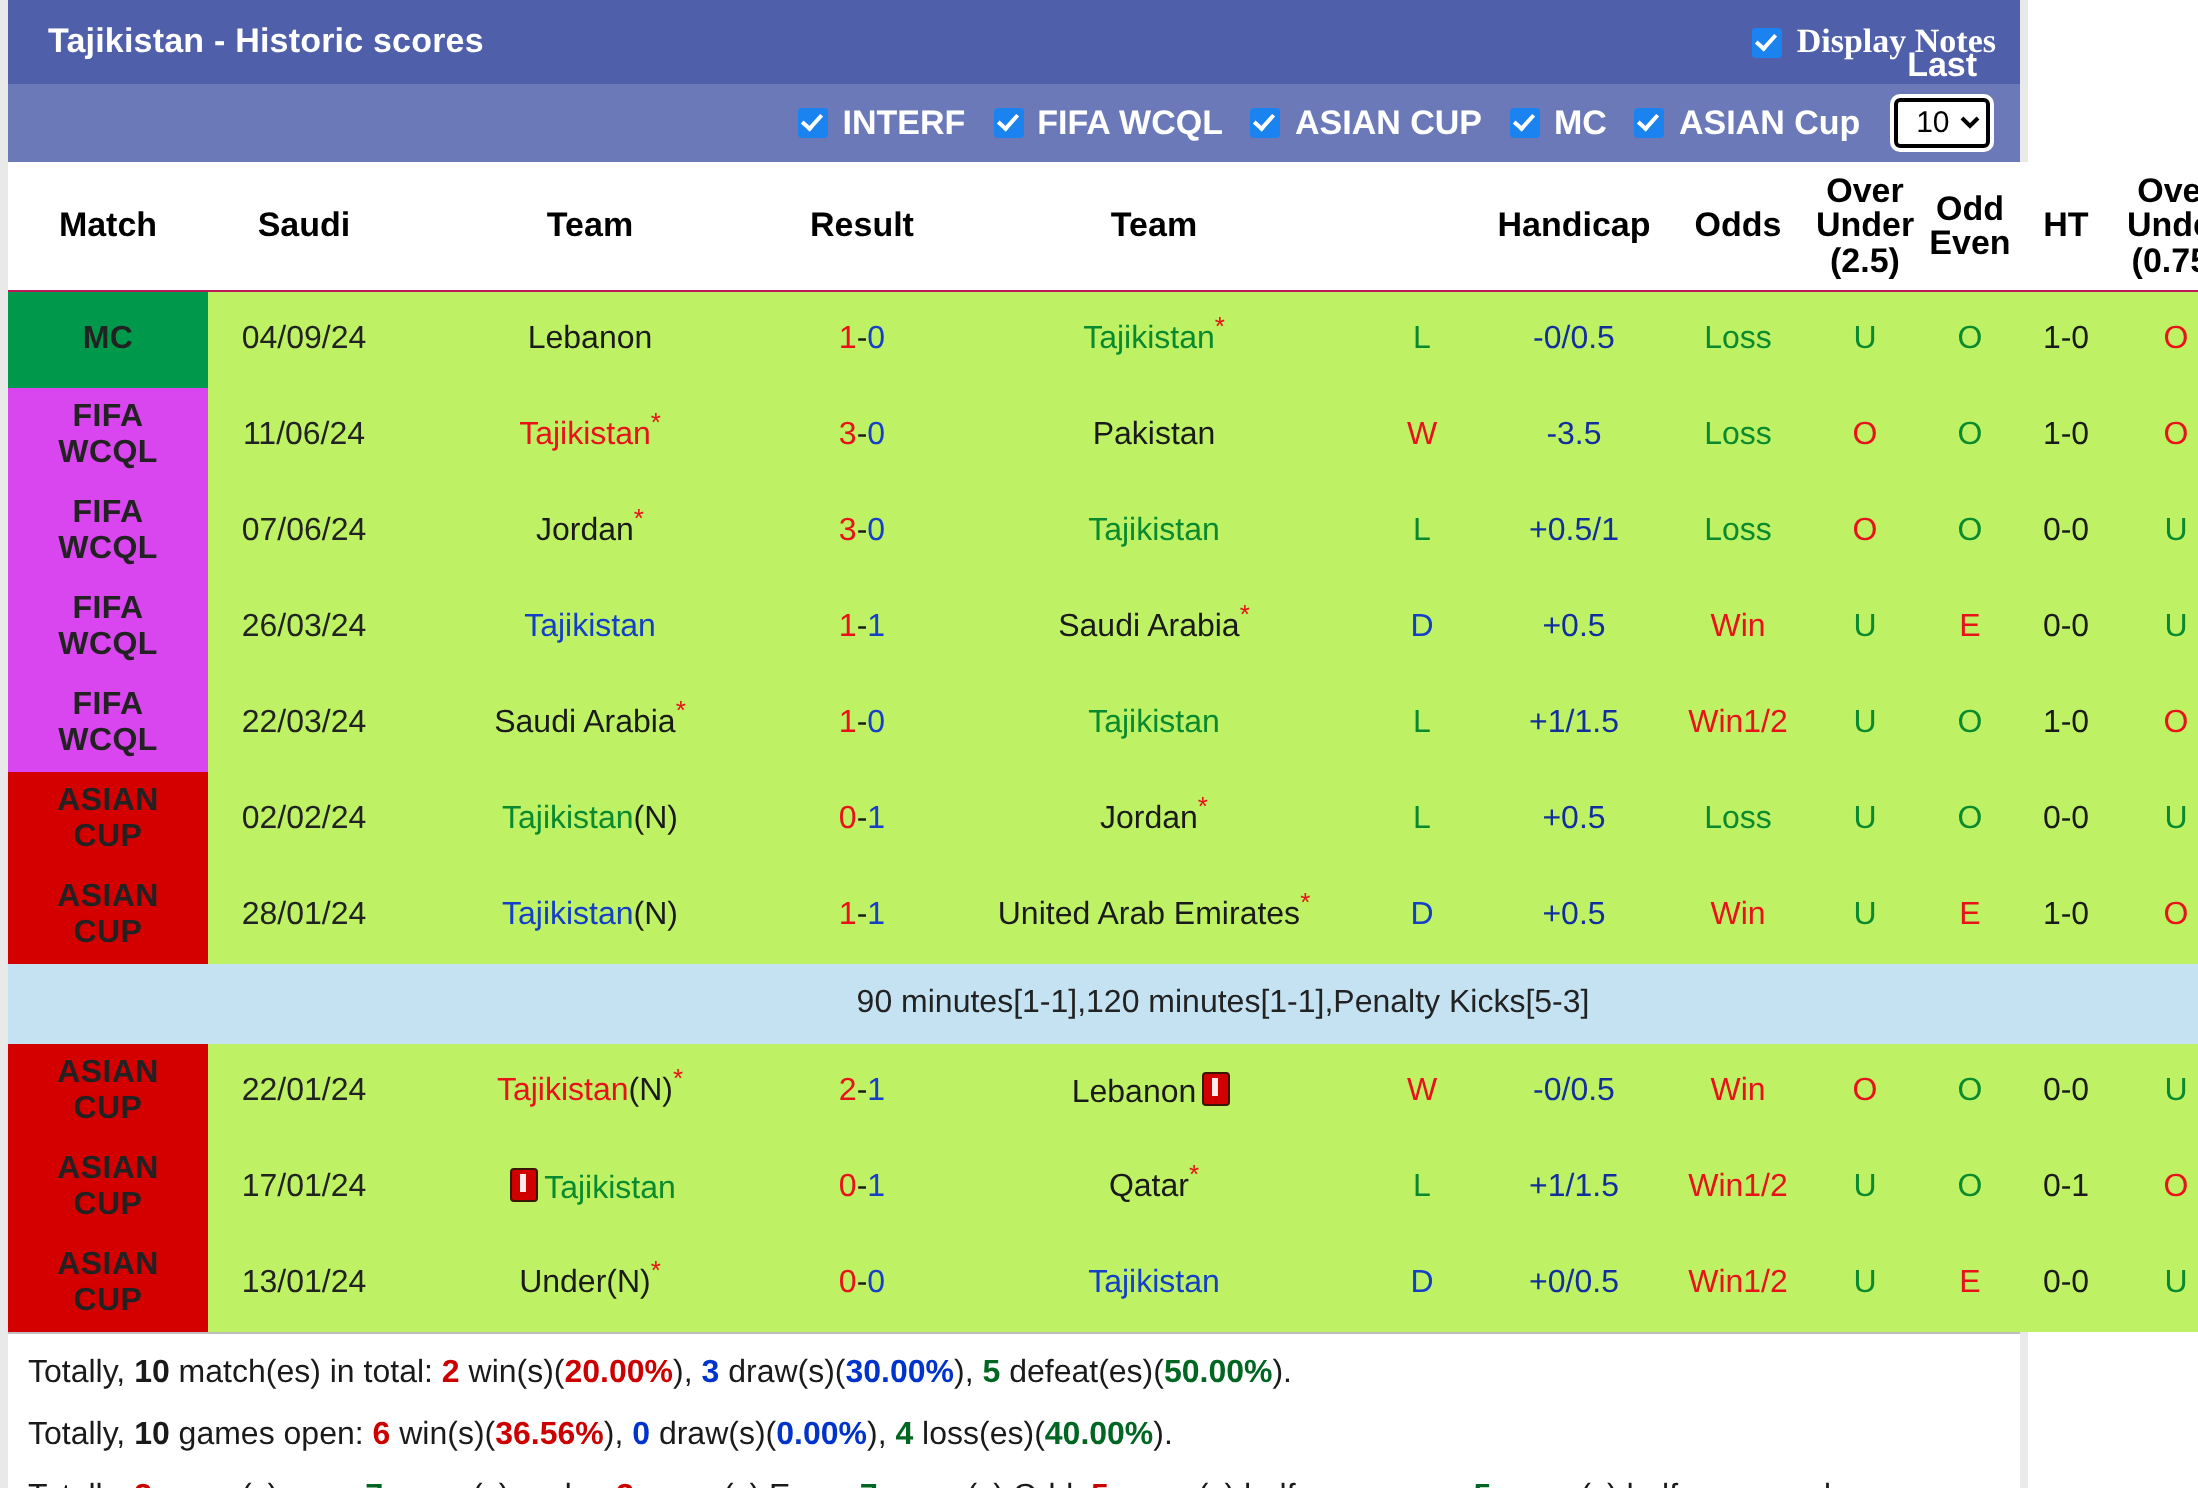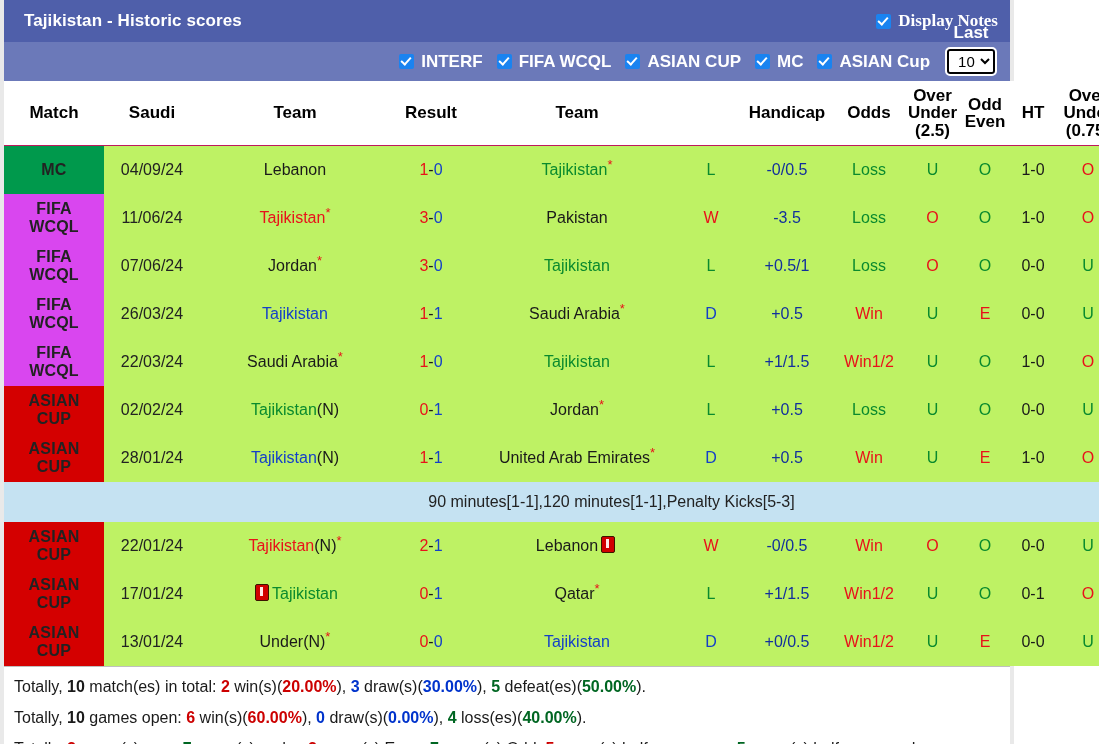--- a/index.html
+++ b/index.html
@@ -452,20 +452,20 @@
           <td class=""><span class="c-green">U</span></td>
         </tr>
       </tbody>
   </table>
 
   <div class="footer">
     <p>
       <span>Totally, </span><span class="fk">10</span><span> match(es) in total: </span><span class="fr">2</span><span> win(s)(</span><span class="fr">20.00%</span><span>), </span><span class="fb">3</span><span> draw(s)(</span><span class="fb">30.00%</span><span>), </span><span class="fg">5</span><span> defeat(es)(</span><span class="fg">50.00%</span><span>).</span>
     </p>
     <p>
-      <span>Totally, </span><span class="fk">10</span><span> games open: </span><span class="fr">6</span><span> win(s)(</span><span class="fr">60.00%</span><span>), </span><span class="fb">0</span><span> draw(s)(</span><span class="fb">0.00%</span><span>), </span><span class="fg">4</span><span> loss(es)(</span><span class="fg">40.00%</span><span>).</span>
+      <span>Totally, </span><span class="fk">10</span><span> games open: </span><span class="fr">6</span><span> win(s)(</span><span class="fr">36.56%</span><span>), </span><span class="fb">0</span><span> draw(s)(</span><span class="fb">0.00%</span><span>), </span><span class="fg">4</span><span> loss(es)(</span><span class="fg">40.00%</span><span>).</span>
     </p>
     <p>
       <span>Totally, </span><span class="fr">3</span><span> game(s) over, </span><span class="fg">7</span><span> game(s) under, </span><span class="fr">3</span><span> game(s) Even, </span><span class="fg">7</span><span> game(s) Odd, </span><span class="fr">5</span><span> game(s) half-game over, </span><span class="fg">5</span><span> game(s) half-game under</span>
     </p>
   </div>
 
 </div>
 
 </body></html>

